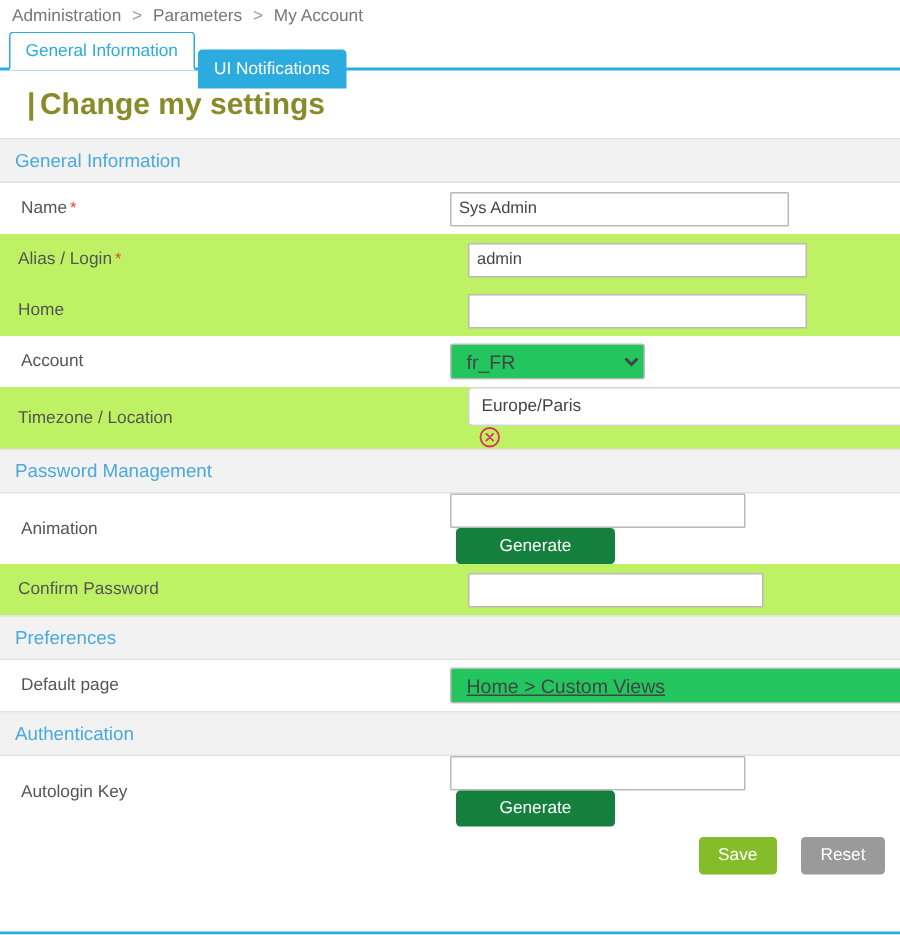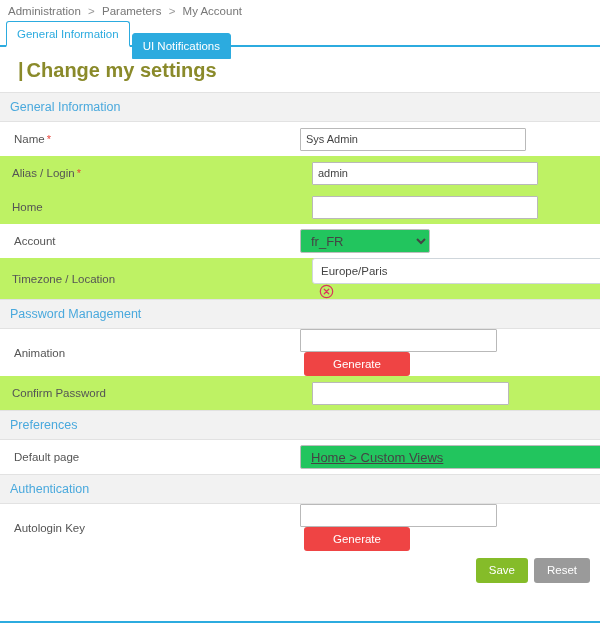--- a/index.html
+++ b/index.html
@@ -180,38 +180,38 @@
     font-family: "Liberation Sans", sans-serif;
     font-size: 11.5px;
     border: none;
     border-radius: 3px;
     color: #ffffff;
     cursor: pointer;
     text-align: center;
     vertical-align: middle;
   }
   .btn-generate {
-    background: #ef4444;
+    background: #15803d;
     height: 24px;
     line-height: 24px;
     padding: 0 29px;
     margin-left: 4px;
   }
   .btn-save {
     background: #85bc29;
     height: 25px;
     line-height: 25px;
     padding: 0 13px;
   }
   .btn-reset {
     background: #9a9a9a;
     height: 25px;
     line-height: 25px;
     padding: 0 13px;
-    margin-left: 6px;
+    margin-left: 16px;
   }
 
   
   .chk {
     display: inline-block;
     width: 13px;
     height: 13px;
     border: 1px solid #8c8c8c;
     background: #ffffff;
     box-sizing: border-box;

